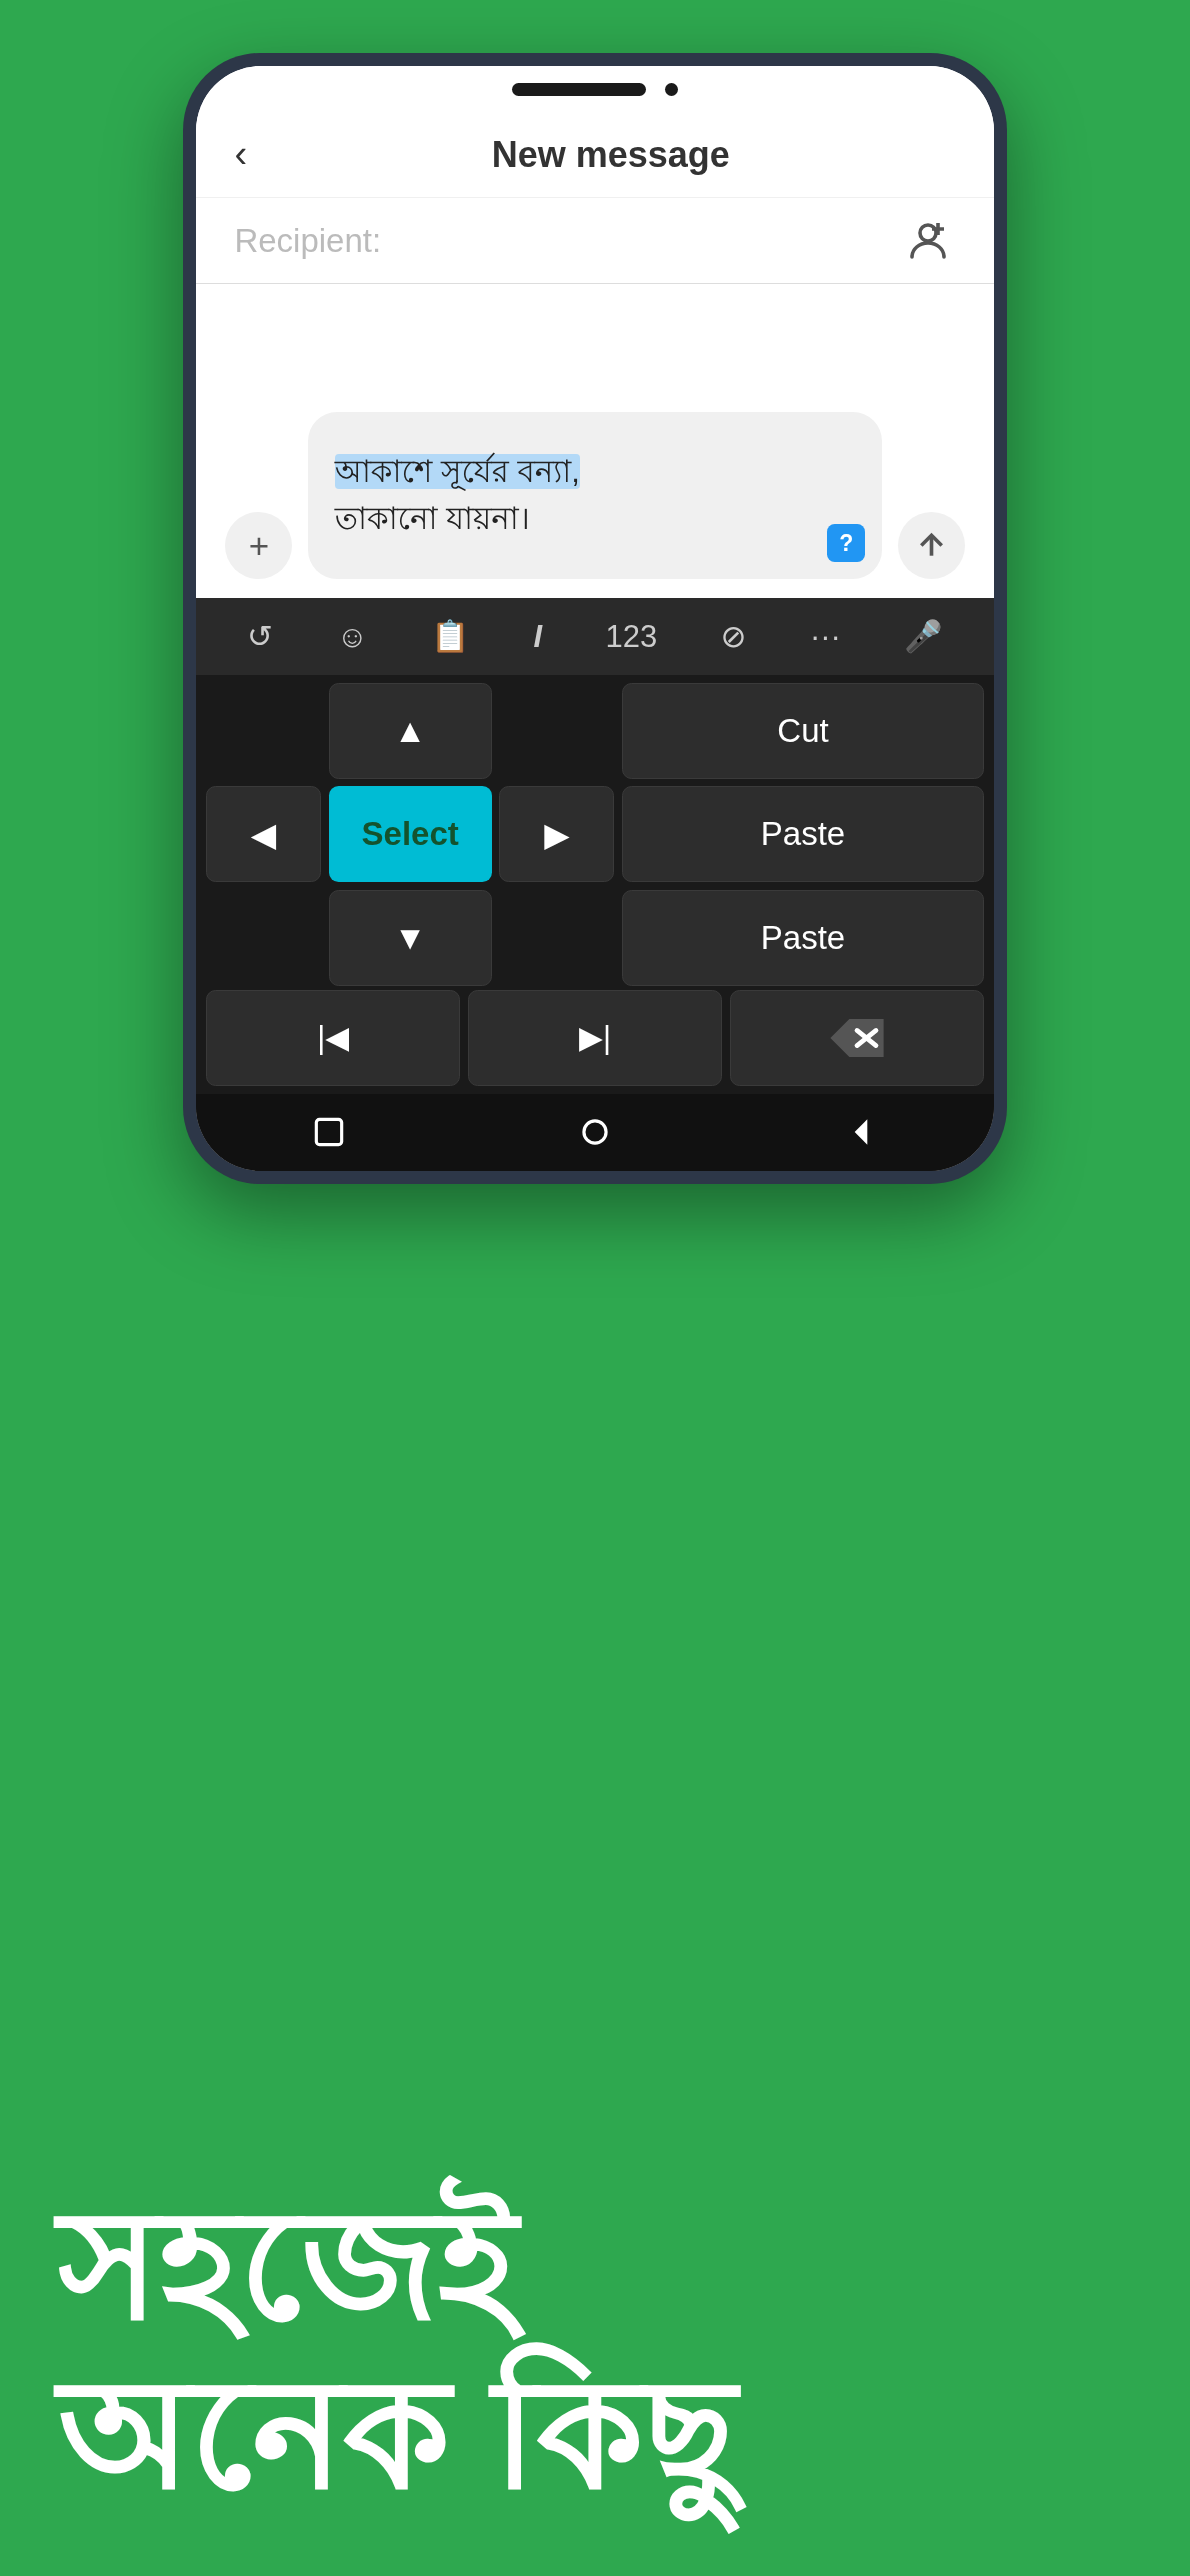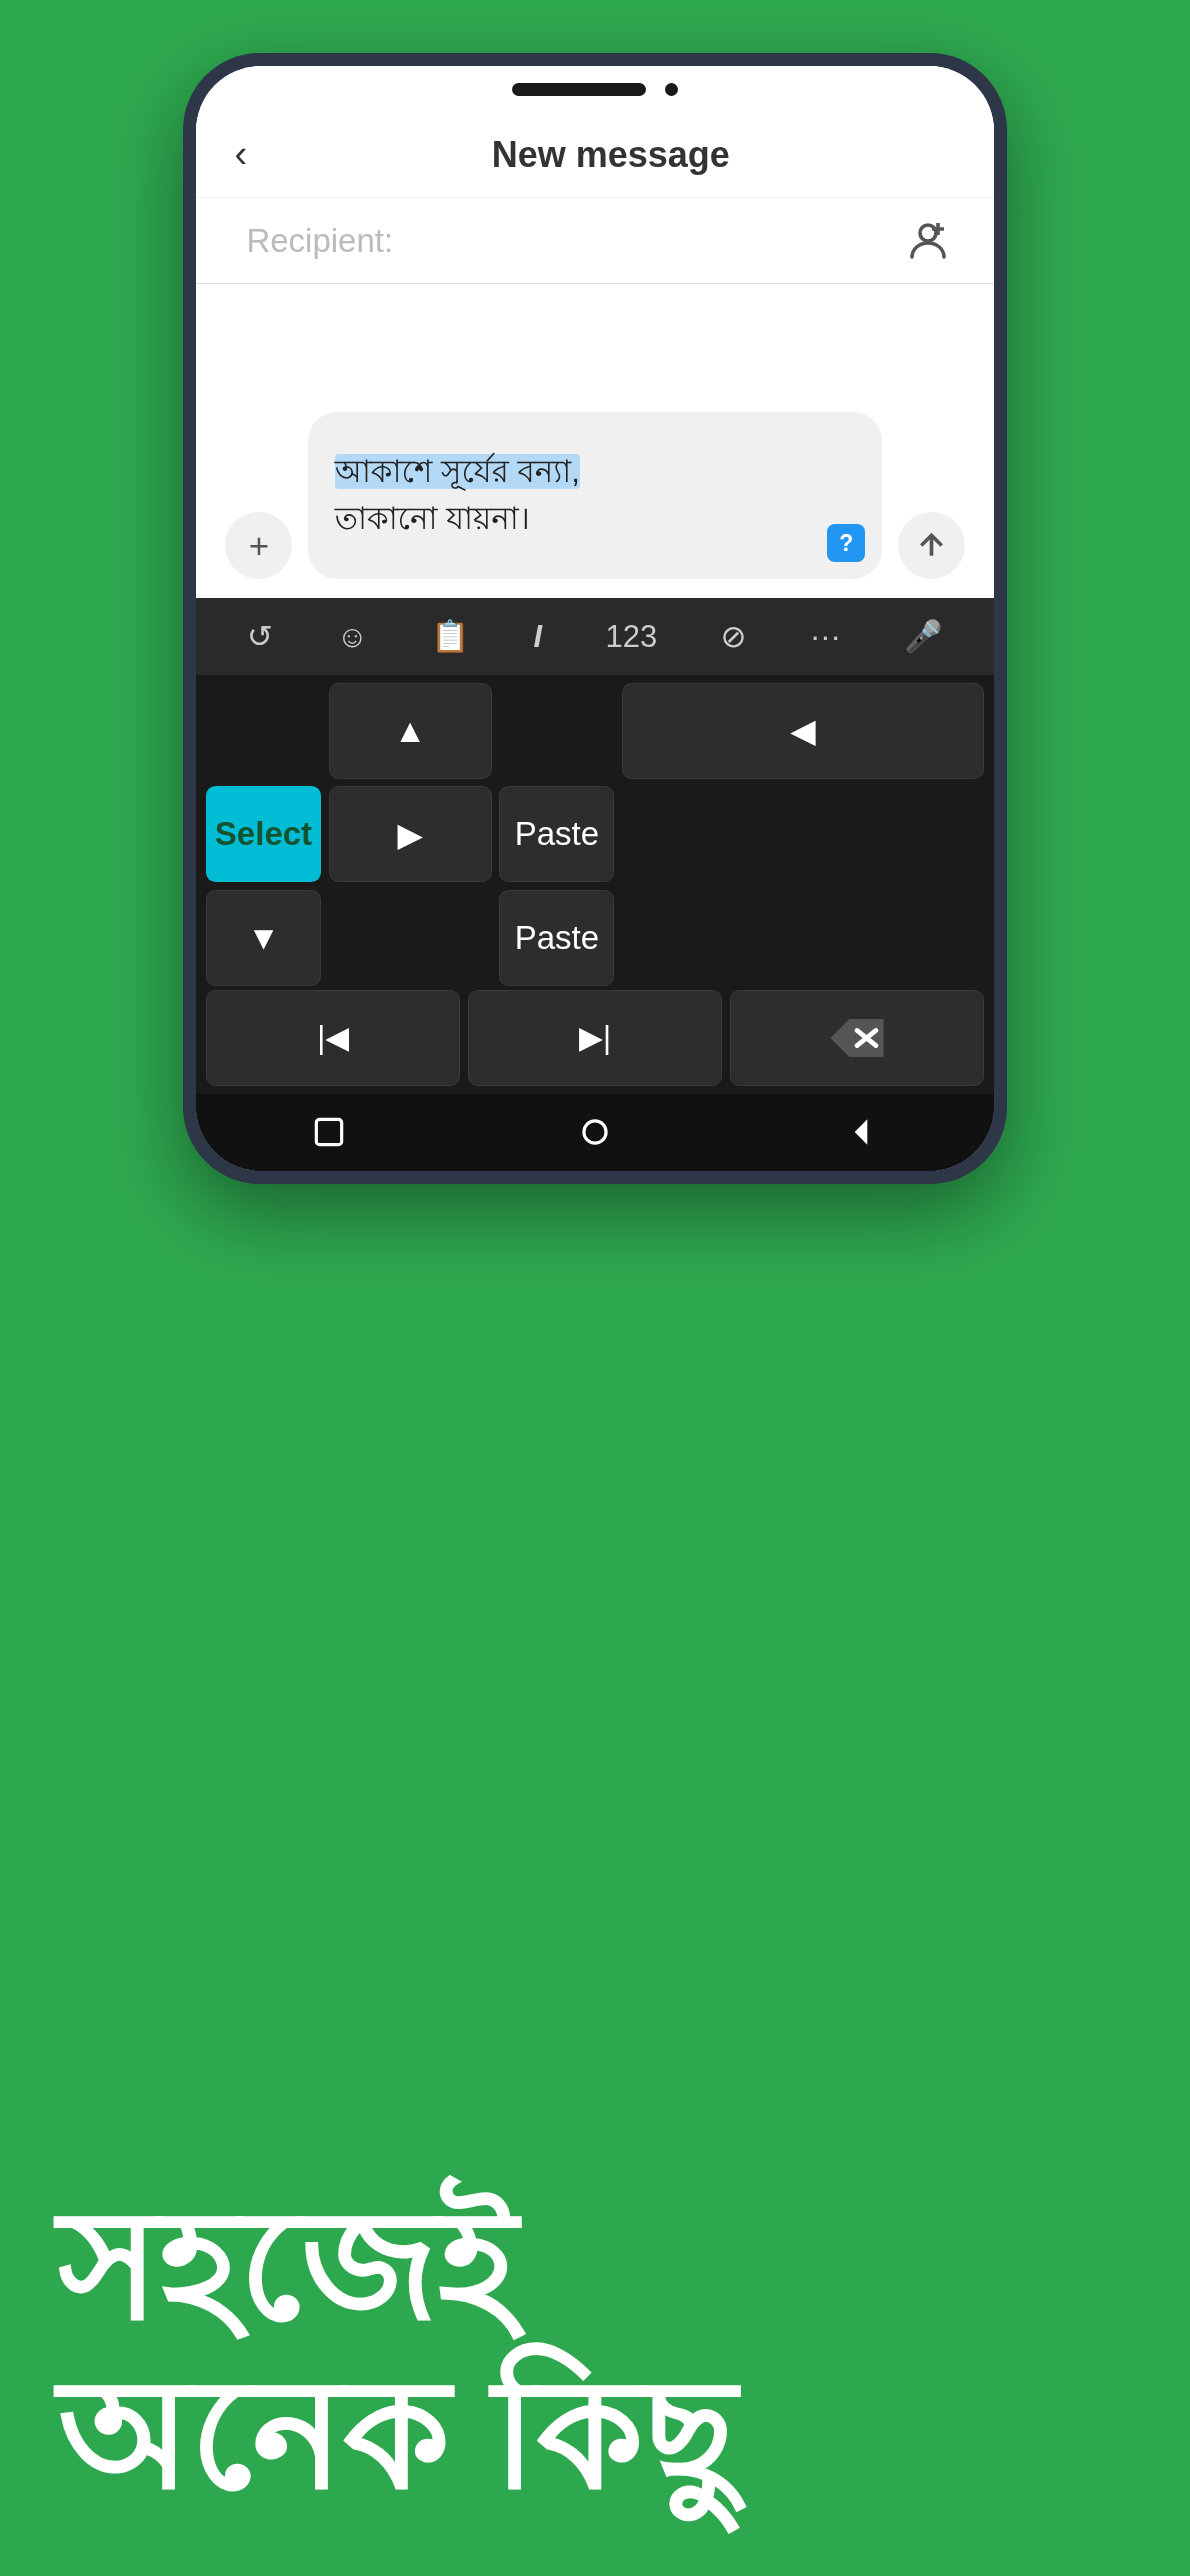--- a/index.html
+++ b/index.html
@@ -120,21 +120,20 @@
       align-items: center;
       padding: 0 38px;
       border-bottom: 1px solid #ddd;
       flex-shrink: 0;
     }
 
     .recipient-label {
       font-size: 33px;
       color: #bbb;
       flex: 1;
-      margin-left: 12px;
     }
 
     .contact-icon {
       width: 56px;
       height: 56px;
       display: flex;
       align-items: center;
       justify-content: center;
     }
 
@@ -398,20 +397,21 @@
           <span class="toolbar-icon">⊘</span>
           <span class="toolbar-icon">···</span>
           <span class="toolbar-icon">🎤</span>
         </div>
 
         <div class="nav-grid">
 
           <div class="key-nav" style="background:transparent;border:none;"></div>
           <div class="key-nav">▲</div>
           <div class="key-nav" style="background:transparent;border:none;"></div>
+          <div class="key-action span-row-1">Cut</div>
 
           <div class="key-nav">◀</div>
           <div class="key-select">Select</div>
           <div class="key-nav">▶</div>
           <div class="key-action">Paste</div>
 
           <div class="key-nav" style="background:transparent;border:none;"></div>
           <div class="key-nav">▼</div>
           <div class="key-nav" style="background:transparent;border:none;"></div>
           <div class="key-action">Paste</div>

